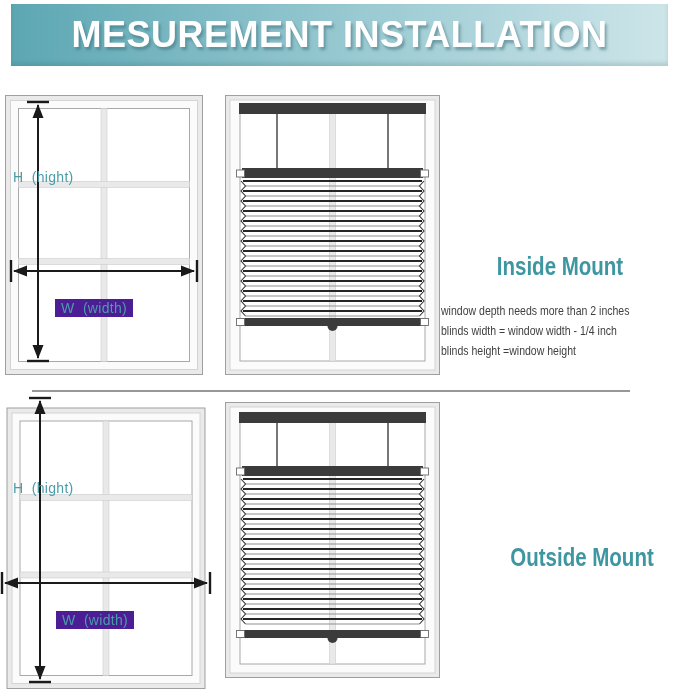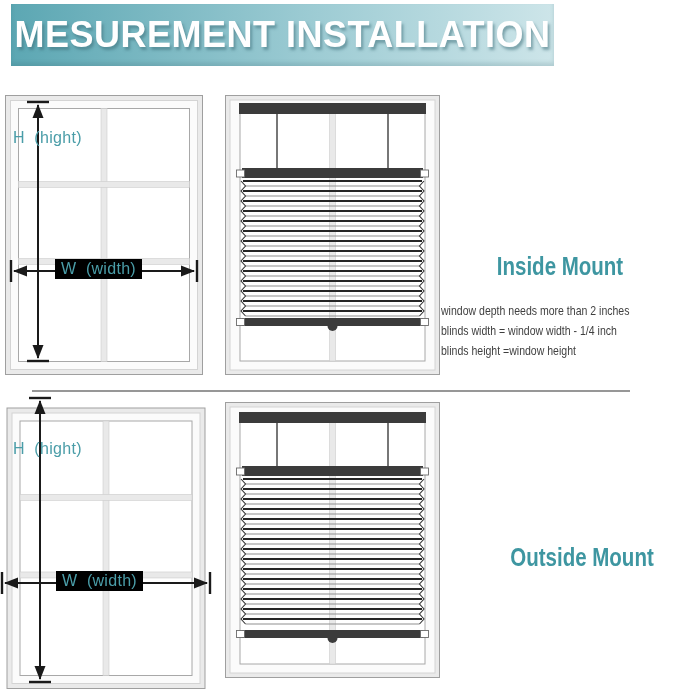--- a/index.html
+++ b/index.html
@@ -1,37 +1,38 @@
 <!DOCTYPE html>
 <html><head>
 <meta charset="utf-8">
 <style>
   html,body{margin:0;padding:0;}
   body{
     position:relative; width:679px; height:689px; background:#ffffff;
     font-family:"Liberation Sans", sans-serif; overflow:hidden;
   }
   .banner{
-    position:absolute; left:11px; top:4px; width:543px; height:62px;
+    position:absolute; left:11px; top:4px; width:657px; height:62px;
     background:linear-gradient(90deg, var(--banner-left) 0%, var(--banner-mid) 55%, var(--banner-right) 100%);
     box-shadow:inset 0 -3px 4px rgba(40,90,100,.18);
     display:flex; align-items:center; justify-content:center;
   }
   .banner-title{
     color:#ffffff; font-weight:bold; font-size:36px; letter-spacing:.5px;
     text-shadow:2px 3px 3px rgba(60,110,120,.55);
     white-space:nowrap;
   }
   .diagram{position:absolute;}
   .diagram svg{display:block;}
   .dim-label{
-    position:absolute; color:var(--label-teal); font-size:16px; white-space:pre;
+    position:absolute; color:var(--label-teal); font-size:14px; white-space:pre;
     letter-spacing:.3px;
-  }
-  .dim-label.boxed{background:#000000; padding:1px 6px;}
+    margin-top:40px;
+  }
+  .dim-label.boxed{background:#4c1d95; padding:1px 6px;}
   .divider{
     position:absolute; left:32px; top:390px; width:598px; height:2px; background:#979797;
   }
   .mount-block{position:absolute; width:238px;}
   .mount-heading{
     font-size:25px; font-weight:bold; color:var(--accent-teal); text-align:center;
     transform:scaleX(.82); transform-origin:50% 50%; white-space:nowrap;
   }
   .mount-lines{margin-top:20px;}
   .mount-lines .spec-line{

